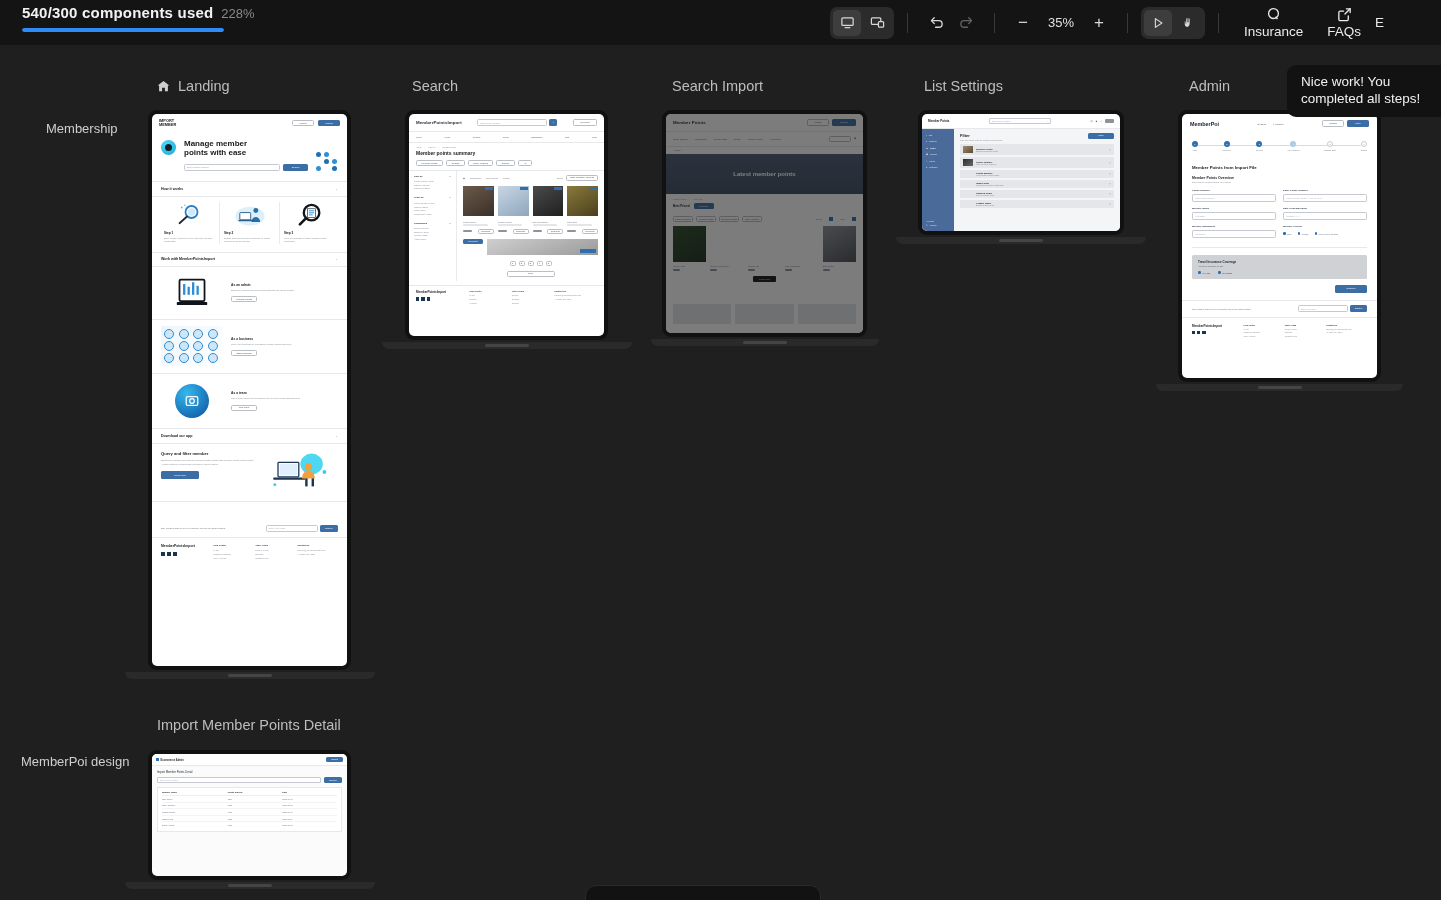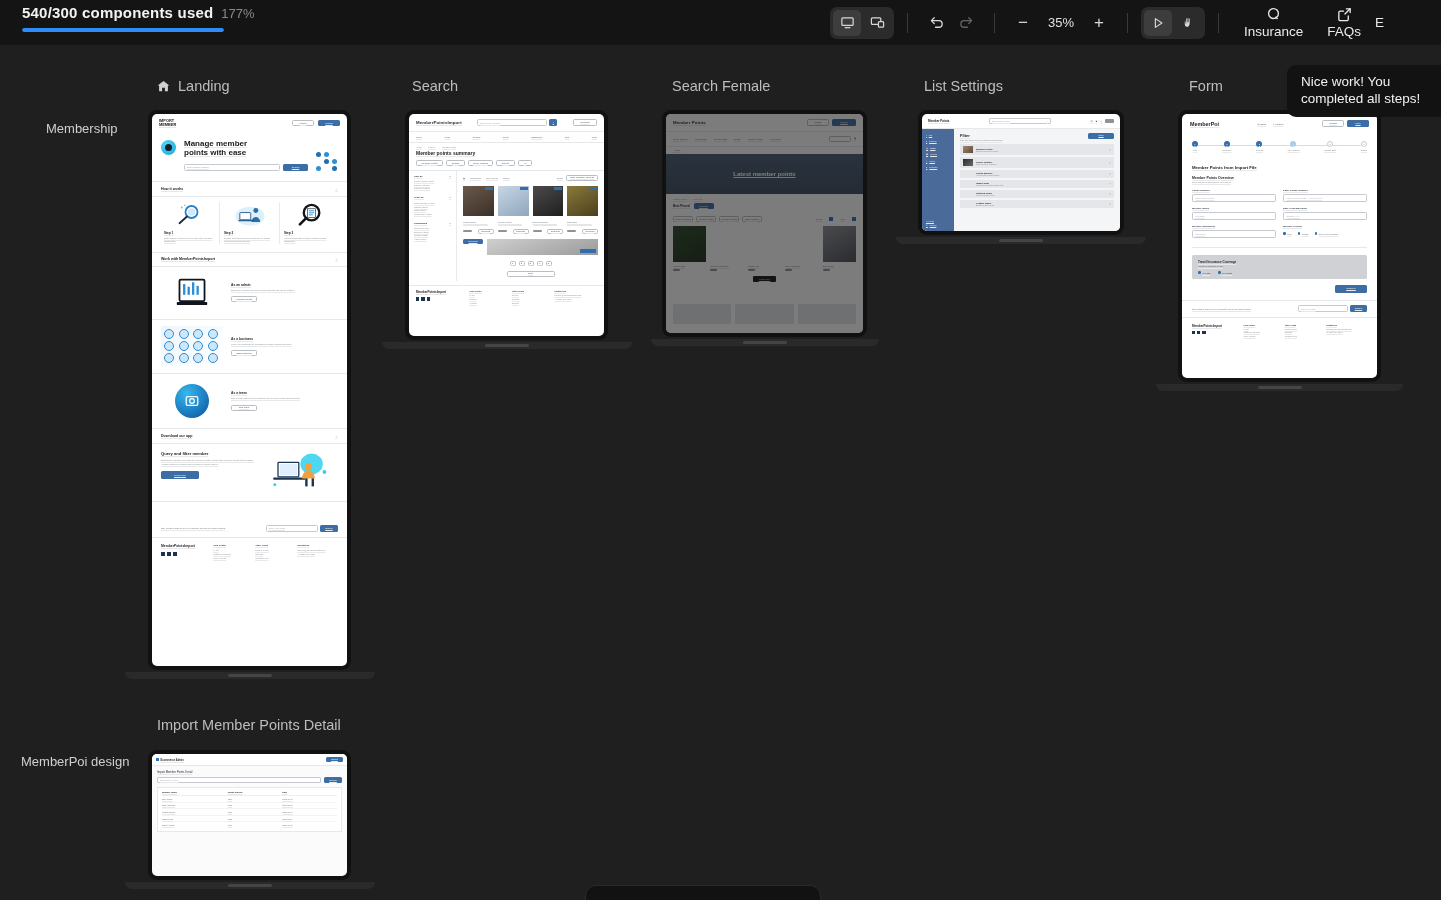--- a/index.html
+++ b/index.html
@@ -58,21 +58,21 @@
 
   .row-label {
     position: absolute; font-size: 13px; color: #cfcfcf; white-space: nowrap;
   }
   .frame-title {
     position: absolute; font-size: 14.5px; color: #bdbdbd; white-space: nowrap;
     display: flex; align-items: center; gap: 7px;
   }
 
   
-  .laptop { position: absolute; text-decoration: underline; }
+  .laptop { position: absolute; }
   .laptop .screen {
     background: #111; border-radius: 9px; padding: 4px;
   }
   .laptop .page {
     background: #fff; width: 100%; height: 100%; overflow: hidden;
     border-radius: 5px; position: relative;
   }
   .laptop .base {
     height: 7px; background: #2a2a2a; border-radius: 0 0 7px 7px;
     margin: 2px auto 0; position: relative;
@@ -108,21 +108,21 @@
   }
 </style>
 </head>
 <body>
 
 <div id="topbar">
 
   <div id="usage-block">
     <div id="usage-line">
       <span id="usage-count">540/300 components used</span>
-      <span id="usage-pct">177%</span>
+      <span id="usage-pct">228%</span>
     </div>
     <div id="usage-track">
       <div id="usage-fill" style="width:100%"></div>
     </div>
   </div>
 
   <div id="tools">
     <div class="seg">
       <div class="tool-btn active">
         <svg width="15" height="15" viewBox="0 0 16 16" fill="none" stroke="currentColor" stroke-width="1.3">
@@ -627,21 +627,21 @@
             <div style="font-size:2.1px;color:#8b9099;margin-top:2px">support@memberpoints.com</div>
             <div style="font-size:2.1px;color:#8b9099;margin-top:1.6px">+1 (555) 000-1234</div>
           </div>
         </div>
       </div>
     </div>
     <div class="base" style="width:250px; margin-left:-23px;"></div>
   </div>
 
   <div class="frame-title" style="left:672px; top:33px;">
-    <span>Search Female</span>
+    <span>Search Import</span>
   </div>
 
   <div class="laptop" style="left:662px; top:65px; width:205px;">
     <div class="screen" style="height:227px;">
       <div class="page mp" style="background:#fff;">
         <div style="position:absolute;inset:0;background:rgba(16,16,16,.55);z-index:5;pointer-events:none"></div>
         <div class="navrow" style="padding:5px 7px;">
           <span class="brandtxt">Member Points</span>
           <div style="display:flex;gap:3px;">
             <div class="btn-o" style="width:22px;height:7px">Filters</div>
@@ -850,21 +850,21 @@
               </div>
             </div>
           </div>
         </div>
       </div>
     </div>
     <div class="base" style="width:250px; margin-left:-22px;"></div>
   </div>
 
   <div class="frame-title" style="left:1189px; top:33px;">
-    <span>Form</span>
+    <span>Admin</span>
   </div>
 
   <div class="laptop" style="left:1178px; top:65px; width:203px;">
     <div class="screen" style="height:272px;">
       <div class="page mp">
         <div class="navrow" style="padding:6px 8px;">
           <span style="font-size:5.4px;font-weight:bold;color:#15202b">MemberPoi</span>
           <div style="display:flex;gap:7px;align-items:center;font-size:2.3px;color:#4a5260">
             <span>● <span>Import</span></span>
             <span>◗ <span>Member</span></span>

